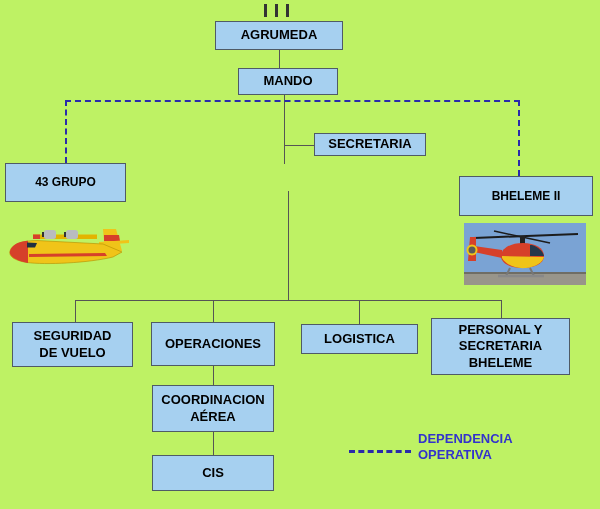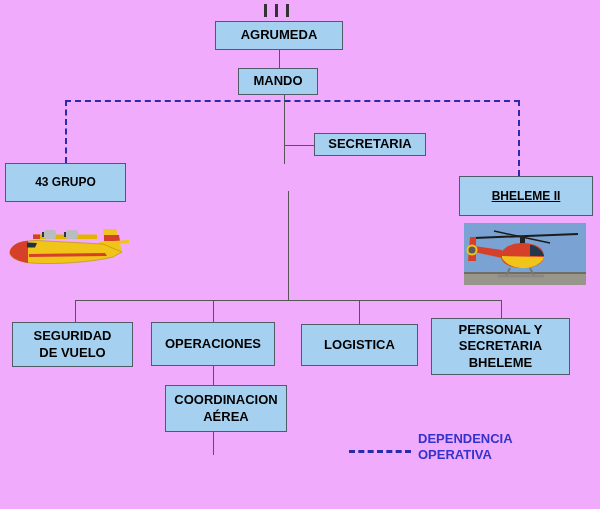--- a/index.html
+++ b/index.html
@@ -1,18 +1,18 @@
 <!DOCTYPE html>
 <html><head>
 <meta charset="utf-8">
 <style>
   html,body { margin:0; padding:0; background:#ffffff; }
   .canvas {
     position:relative; width:600px; height:509px;
-    background:#f0abfc; overflow:hidden;
+    background:#bef264; overflow:hidden;
     font-family:"Liberation Sans", sans-serif;
   }
   .box {
     position:absolute; box-sizing:border-box;
     background:#a6d0f0; border:1px solid #4f5b66;
     display:flex; align-items:center; justify-content:center;
     text-align:center; font-weight:bold; color:#000;
     font-size:13px; line-height:1.25; white-space:pre-line;
   }
   .vline { position:absolute; width:1px; background:#555555; }
@@ -47,43 +47,44 @@
   <div class="vline" style="left:501px;top:300px;height:18px;"></div>
   <div class="vline" style="left:213px;top:366px;height:19px;"></div>
   <div class="vline" style="left:213px;top:432px;height:23px;"></div>
 
   <div class="dash-h" style="left:65px;top:100px;width:455px;"></div>
   <div class="dash-v" style="left:65px;top:100px;height:63px;"></div>
   <div class="dash-v" style="left:518px;top:100px;height:76px;"></div>
 
   <div class="box" style="left:215px;top:21px;width:128px;height:29px;font-size:13px;">AGRUMEDA</div>
 
-  <div class="box" style="left:238px;top:68px;width:80px;height:27px;font-size:13px;">MANDO</div>
+  <div class="box" style="left:238px;top:68px;width:100px;height:27px;font-size:13px;">MANDO</div>
 
   <div class="box" style="left:314px;top:133px;width:112px;height:23px;">SECRETARIA</div>
 
 
   <div class="box" style="left:5px;top:163px;width:121px;height:39px;font-size:12px;">43 GRUPO</div>
 
-  <div class="box" style="left:459px;top:176px;width:134px;height:40px;font-size:12px;text-decoration:underline;">BHELEME II</div>
+  <div class="box" style="left:459px;top:176px;width:134px;height:40px;font-size:12px;">BHELEME II</div>
 
   <div class="box" style="left:12px;top:322px;width:121px;height:45px;">SEGURIDAD
 DE VUELO</div>
 
   <div class="box" style="left:151px;top:322px;width:124px;height:44px;">OPERACIONES</div>
 
-  <div class="box" style="left:301px;top:324px;width:117px;height:42px;">LOGISTICA</div>
+  <div class="box" style="left:301px;top:324px;width:117px;height:30px;">LOGISTICA</div>
 
   <div class="box" style="left:431px;top:318px;width:139px;height:57px;">PERSONAL Y
 SECRETARIA
 BHELEME</div>
 
-  <div class="box" style="left:152px;top:385px;width:122px;height:47px;margin-left:13px;">COORDINACION
+  <div class="box" style="left:152px;top:385px;width:122px;height:47px;">COORDINACION
 AÉREA</div>
 
+  <div class="box" style="left:152px;top:455px;width:122px;height:36px;">CIS</div>
 
   <svg class="photo" style="left:3px;top:224px;" width="130" height="57" viewBox="0 0 130 57" aria-hidden="true">
     <polygon points="100,5 113,5 119,27 102,28" fill="#f0c419"></polygon>
     <polygon points="101,11 116,11 117,17 101,17" fill="#d6402a"></polygon>
     <polygon points="96,18 126,16 126,19 96,21" fill="#f0c419"></polygon>
     <path d="M7,27 C9,20 20,16.5 34,16.5 L100,20 L119,28 L110,33 C86,39 42,41 24,38.5 C11,36.5 5.5,32 7,27 Z" fill="#f0c419" stroke="#b28d00" stroke-width="0.6"></path>
     <path d="M7,27 C9,20 18,17 25,16.8 L25,39 C13,37 5.5,32 7,27 Z" fill="#d6402a"></path>
     <polygon points="24,18.5 34,19 32,23.5 24,23.5" fill="#203040"></polygon>
     <polygon points="26,30 102,29 104,32 26,33" fill="#d6402a"></polygon>
     <rect x="30" y="10.5" width="64" height="4.5" fill="#e3b400"></rect>

